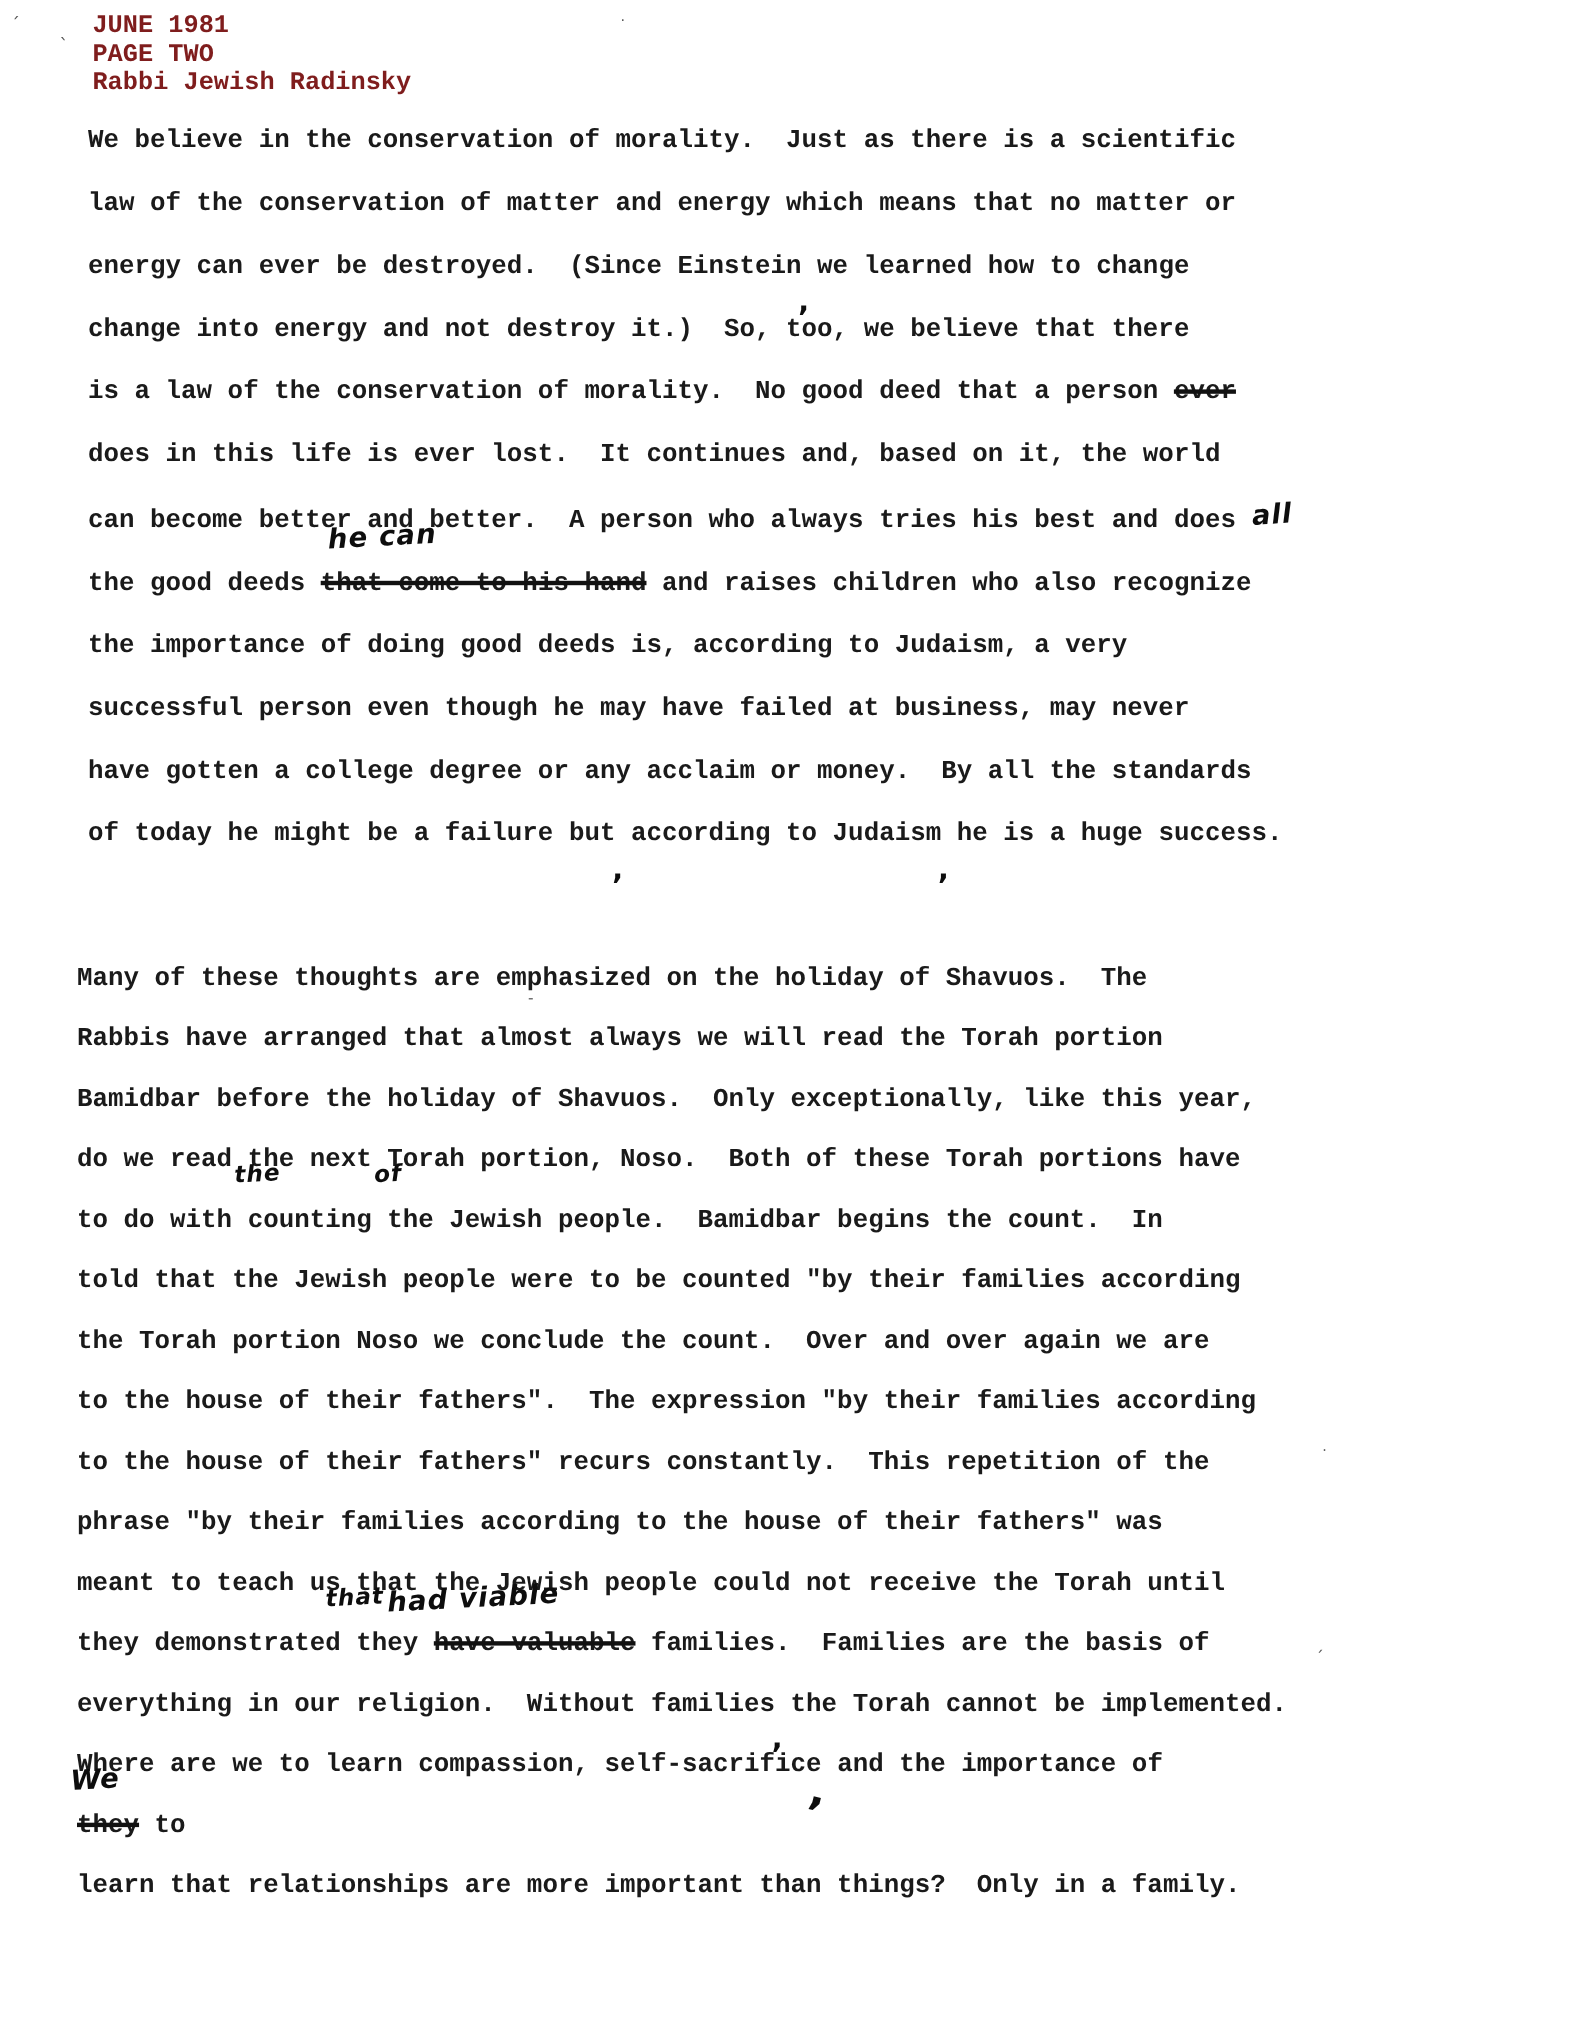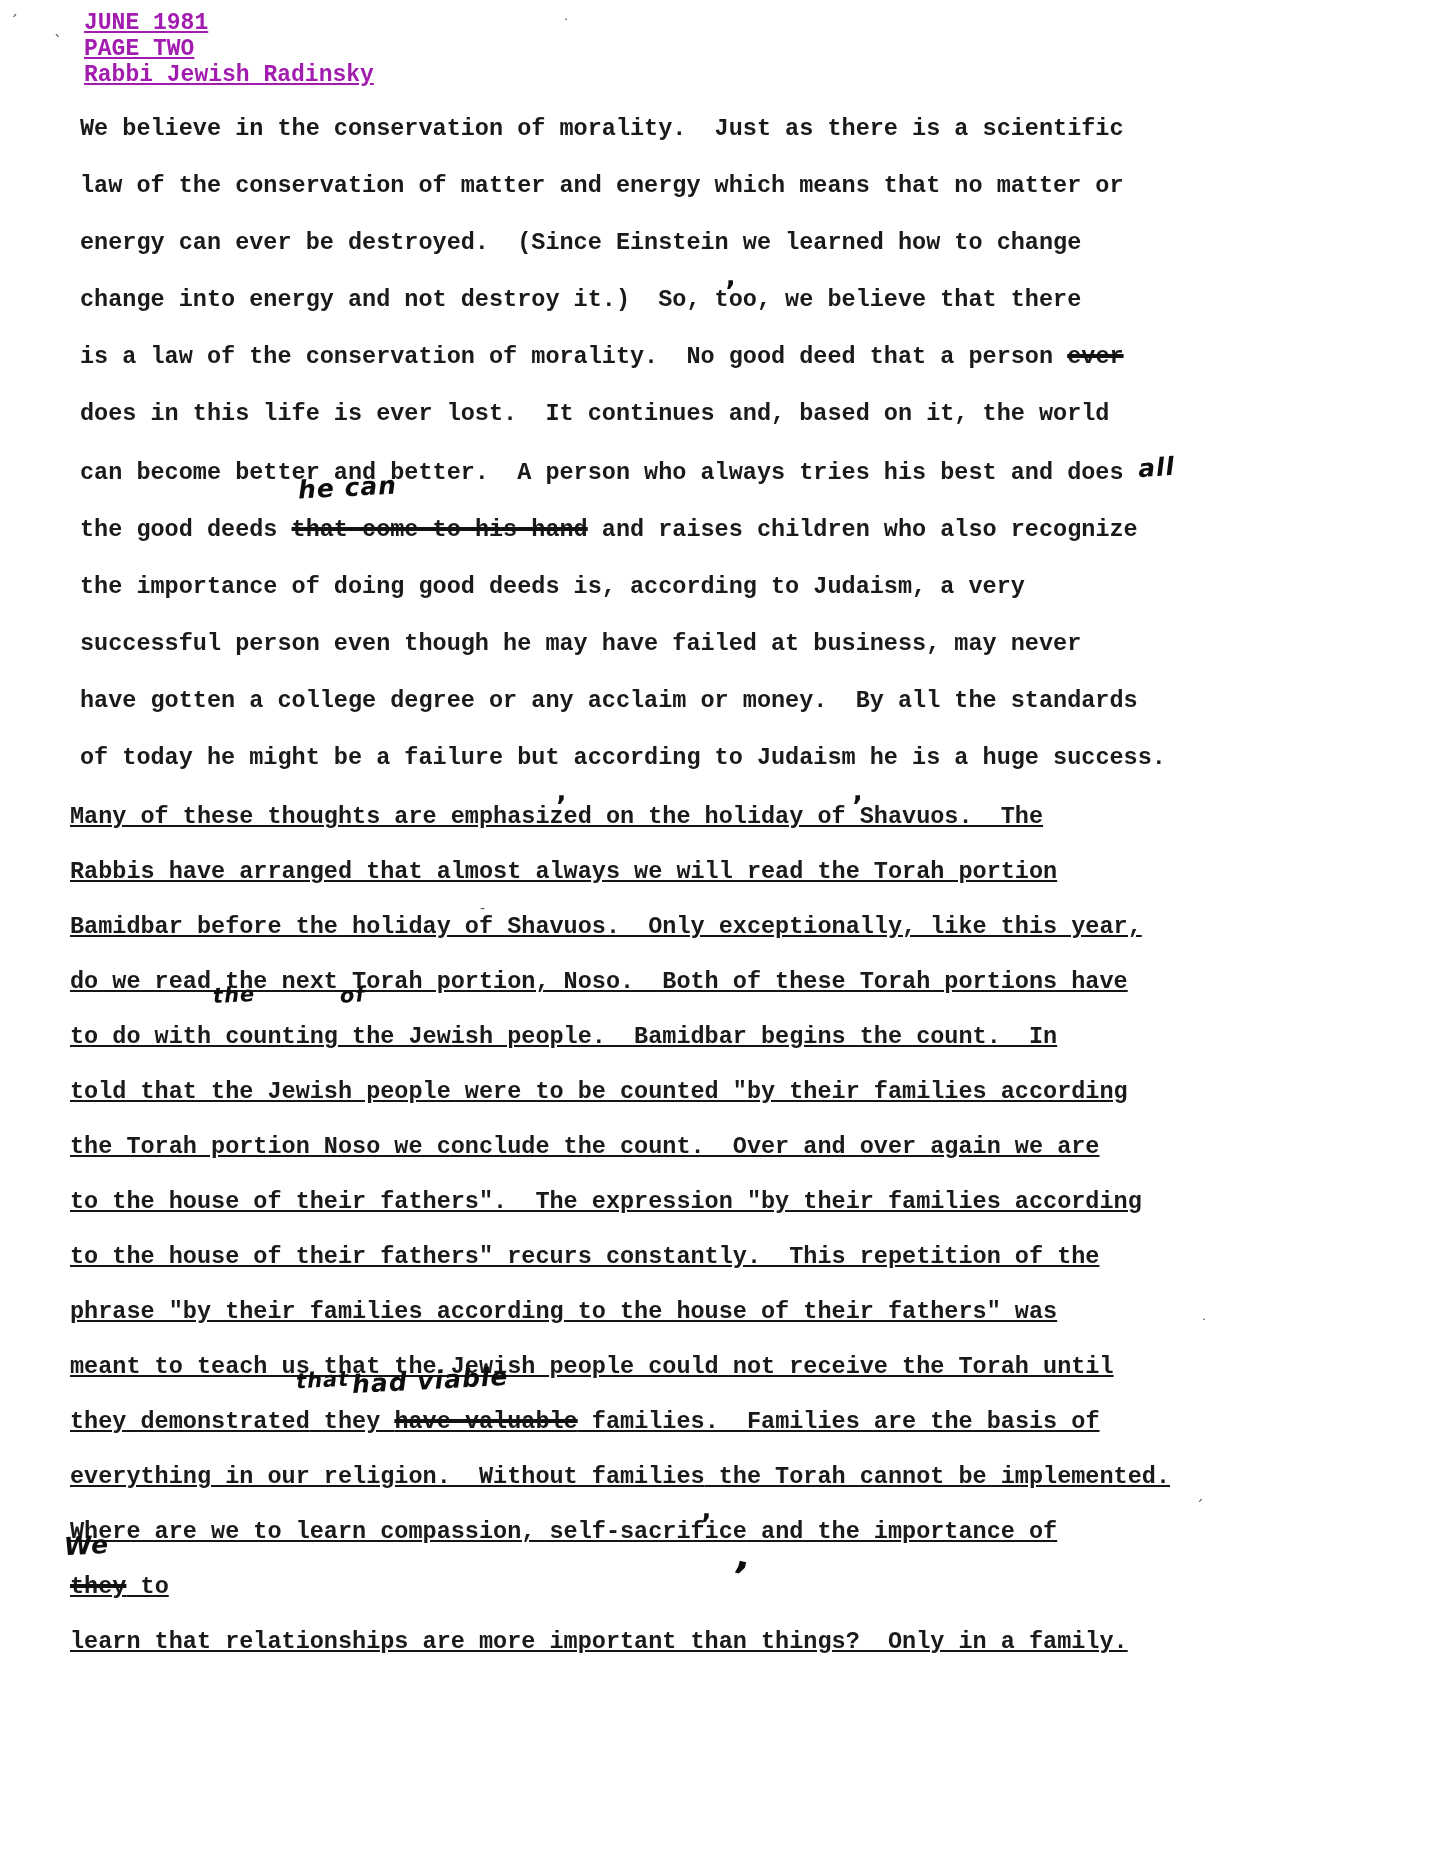--- a/index.html
+++ b/index.html
@@ -8,25 +8,25 @@
     width:1430px; height:1851px;
     margin:0 auto;
     background:#ffffff;
     color:#161616;
     overflow:hidden;
   }
   .doc { position:absolute; left:0; top:0; width:1430px; }
   .header { position:absolute; left:84px; top:10px; }
   .hline {
     font:700 23px "Liberation Mono","DejaVu Sans Mono",monospace;
-    line-height:26px; white-space:pre; color:#a21caf;text-decoration:underline;
+    line-height:26px; white-space:pre; color:#7f1d1d;
   }
   .para { position:absolute; }
   .para-0 { left:80px; top:100px; }
-  .para-1 { left:70px; top:789px;text-decoration:underline; }
+  .para-1 { left:70px; top:862px; }
   .para-0 .line { line-height:57px; }
   .para-1 .line { line-height:55px; }
   .line {
     font:700 23.5px "Liberation Mono","DejaVu Sans Mono",monospace;
     white-space:pre; color:#1a1a1a;
   }
   .typed { }
   .struck {
     text-decoration:line-through;
     text-decoration-thickness:3.5px;

